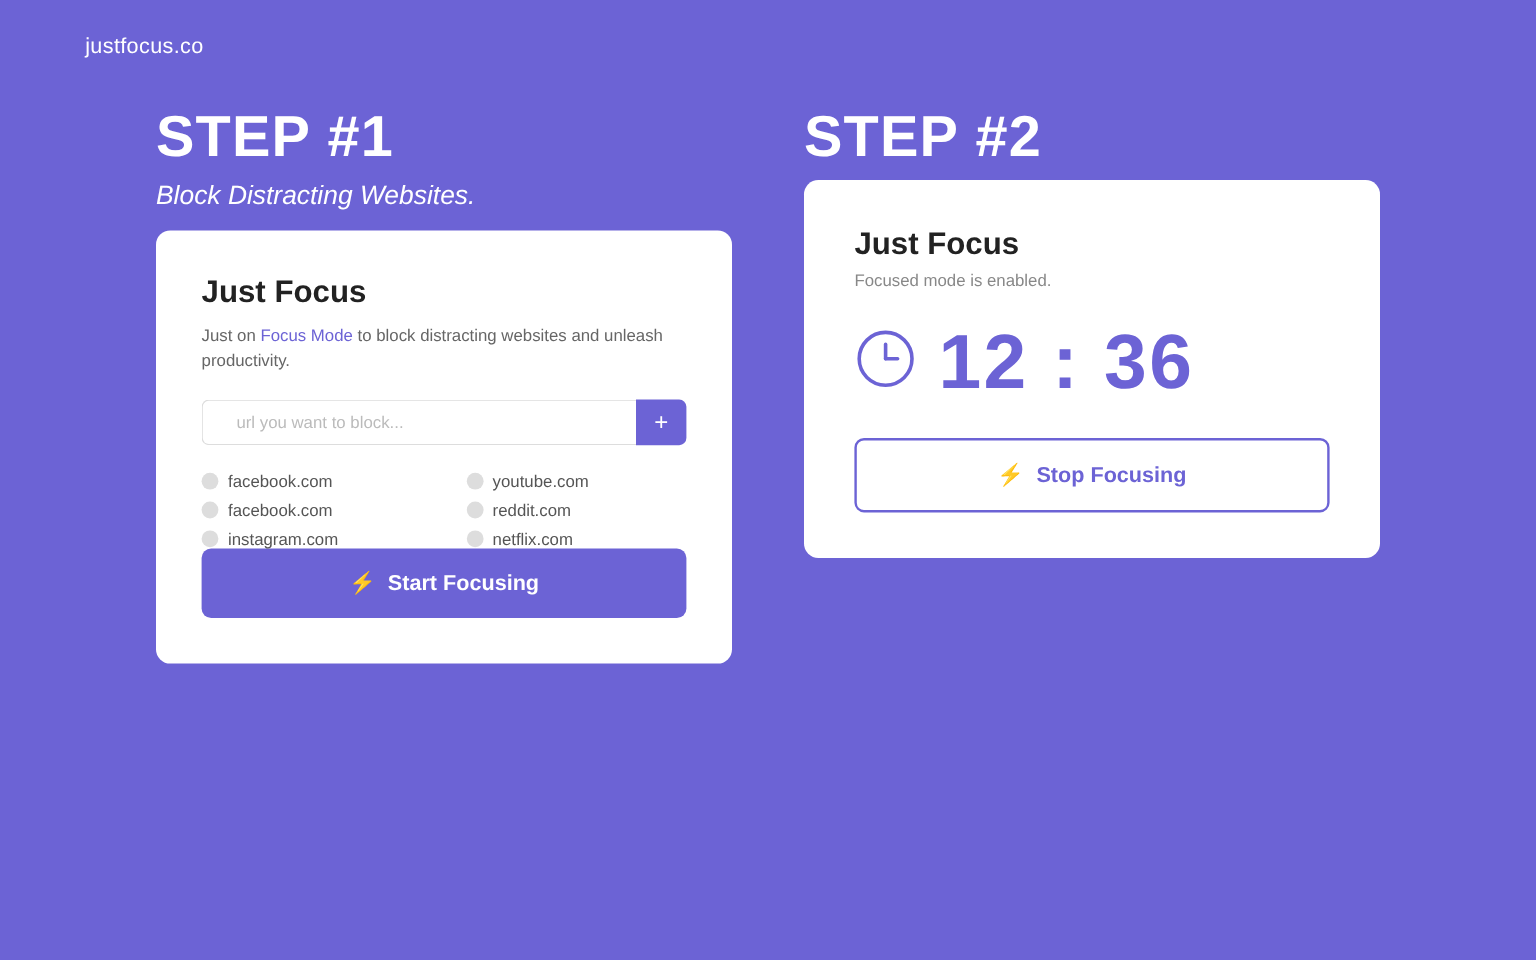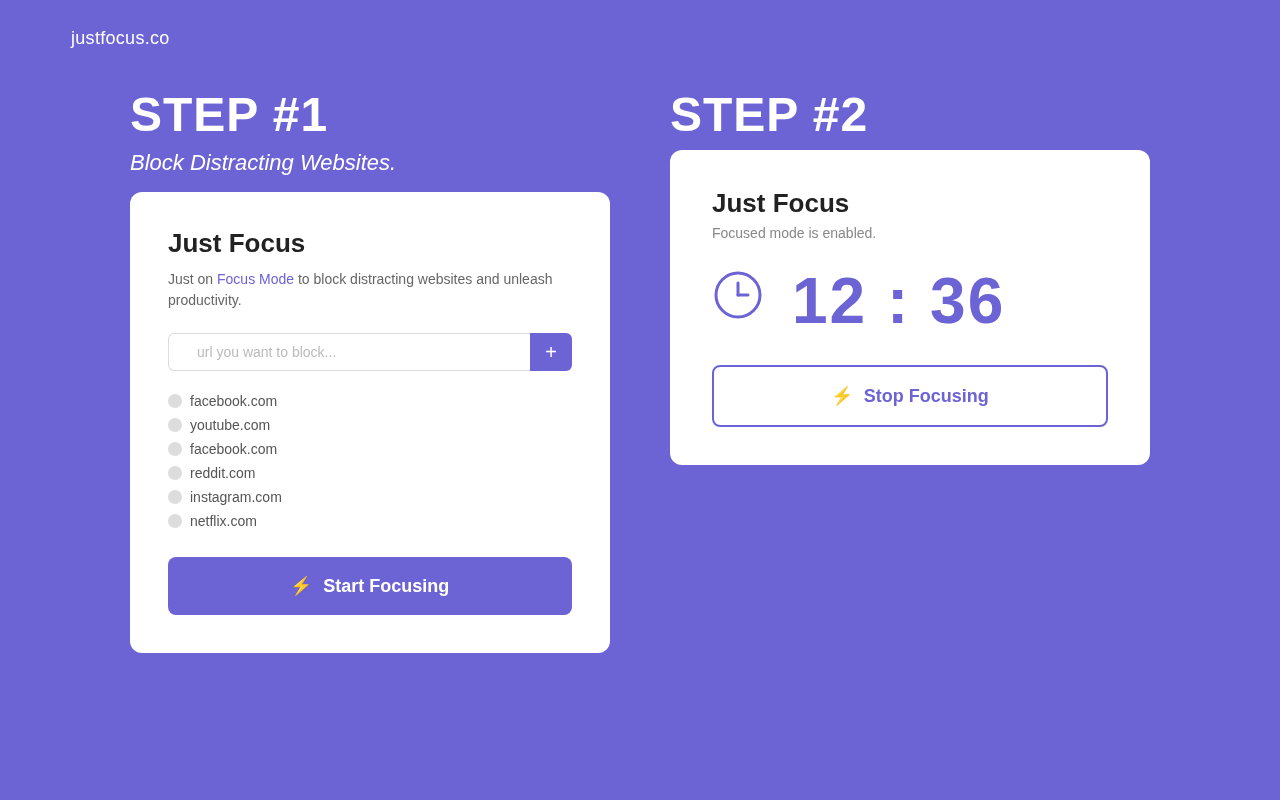--- a/index.html
+++ b/index.html
@@ -102,23 +102,22 @@
       width: 42px;
       font-size: 20px;
       cursor: pointer;
       display: flex;
       align-items: center;
       justify-content: center;
     }
 
     .blocked-sites {
       display: grid;
-      grid-template-columns: 1fr;
+      grid-template-columns: 1fr 1fr;
       gap: 8px 37px;
-      margin-bottom: 28px;
     }
 
     .site-item {
       display: flex;
       align-items: center;
       gap: 8px;
       font-size: 14px;
       color: #555;
     }
 
@@ -156,22 +155,22 @@
     }
 
     .focused-status {
       font-size: 14px;
       color: #888;
       margin-bottom: 28px;
     }
 
     .timer-row {
       display: flex;
-      align-items: flex-start;
-      gap: 28px;
+      align-items: flex-end;
+      gap: 18px;
       margin-bottom: 32px;
     }
 
     .clock-icon {
       color: #6c63d5;
       font-size: 44px;
       line-height: 1;
     }
 
     .timer-display {

